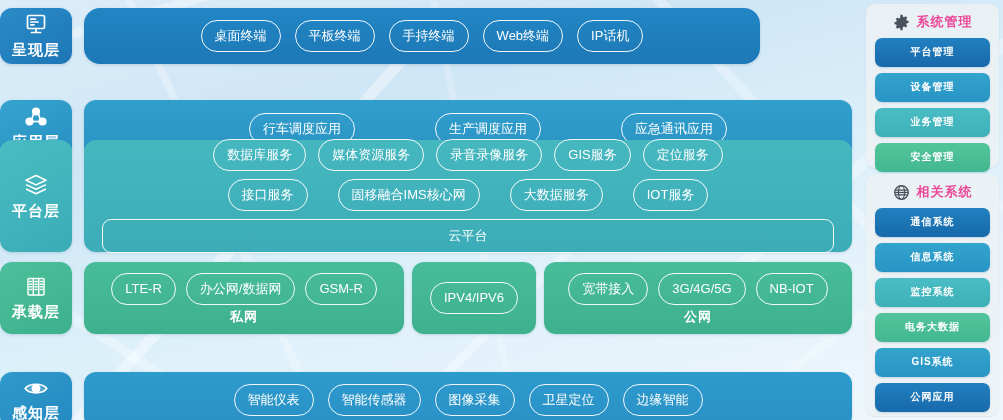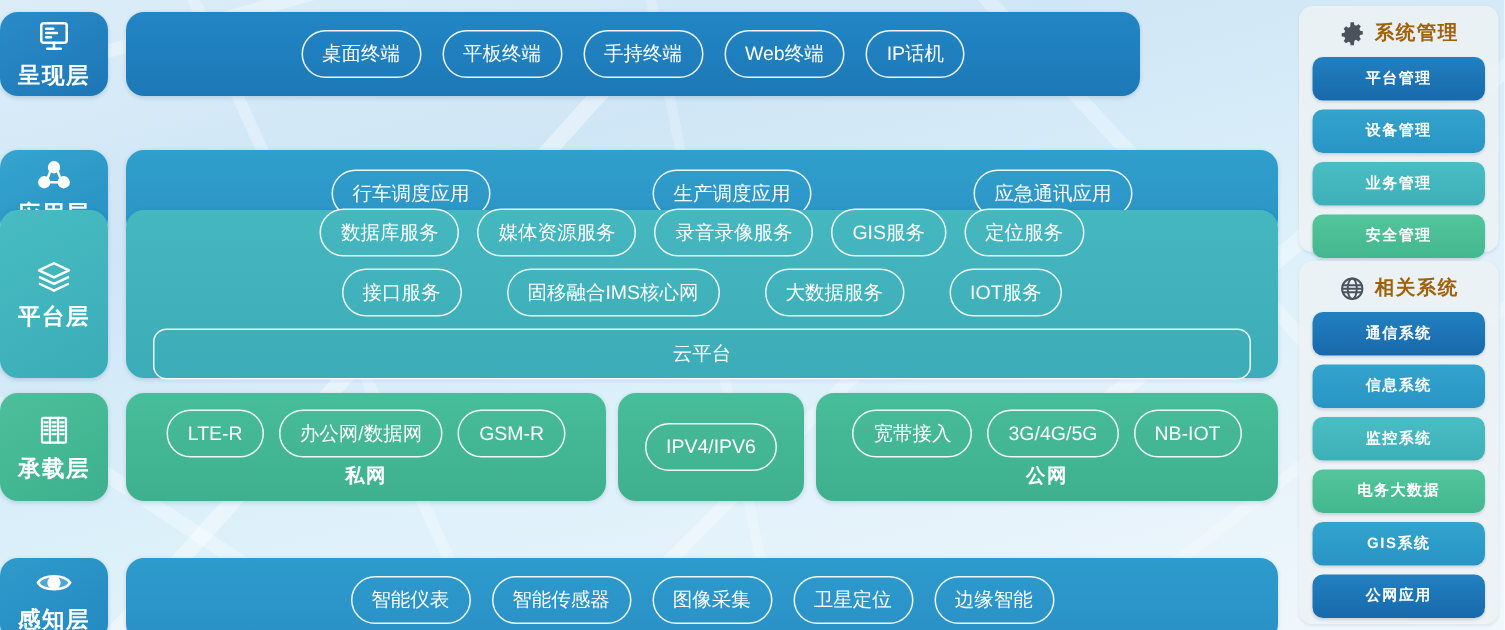--- a/index.html
+++ b/index.html
@@ -102,27 +102,27 @@
     display: block;
     width: 100%;
     text-align: center;
     border-radius: 9px;
     padding: 9px 0 10px;
   }
 
   
   #row-presentation { top: 8px; height: 56px; width: 760px; }
   #row-presentation .layer-badge { background: linear-gradient(150deg,#2a8cc8 0%,#1d76b6 100%); }
-  #row-presentation .layer-body  { background: linear-gradient(180deg,#2286c4 0%,#1d78b7 100%); }
+  #row-presentation .layer-body  { background: linear-gradient(180deg,#2286c4 0%,#1d78b7 100%); border-radius: 16px; }
 
   
   #row-application { top: 72px; height: 58px; width: 852px; margin-top: 28px; }
   #row-application .layer-badge { background: linear-gradient(150deg,#35a4ce 0%,#2790c3 100%); }
   #row-application .layer-body  { background: linear-gradient(180deg,#309fcc 0%,#2b93c5 100%); }
-  #row-application .pill-row { gap: 108px; padding-left: 40px; }
+  #row-application .pill-row { gap: 80px; padding-left: 40px; }
 
   
   #row-platform { top: 140px; height: 112px; width: 852px; }
   #row-platform .layer-badge { background: linear-gradient(150deg,#48bcc2 0%,#3aacb7 100%); }
   #row-platform .layer-body  {
     background: linear-gradient(180deg,#45b7bf 0%,#3cadb8 100%);
     flex-direction: column;
     justify-content: center;
     gap: 8px;
     padding: 9px 18px;
@@ -199,21 +199,21 @@
     display: flex;
     align-items: center;
     justify-content: center;
     gap: 7px;
     height: 22px;
     margin-bottom: 5px;
   }
   .panel-head .panel-title {
     font-size: 13px;
     font-weight: bold;
-    color: #a16207;
+    color: #ec4899;
     letter-spacing: 1px;
     white-space: nowrap;
   }
   .panel-head .head-icon { line-height: 0; }
 
   .side-btn {
     display: block;
     width: 100%;
     box-sizing: border-box;
     border: none;

